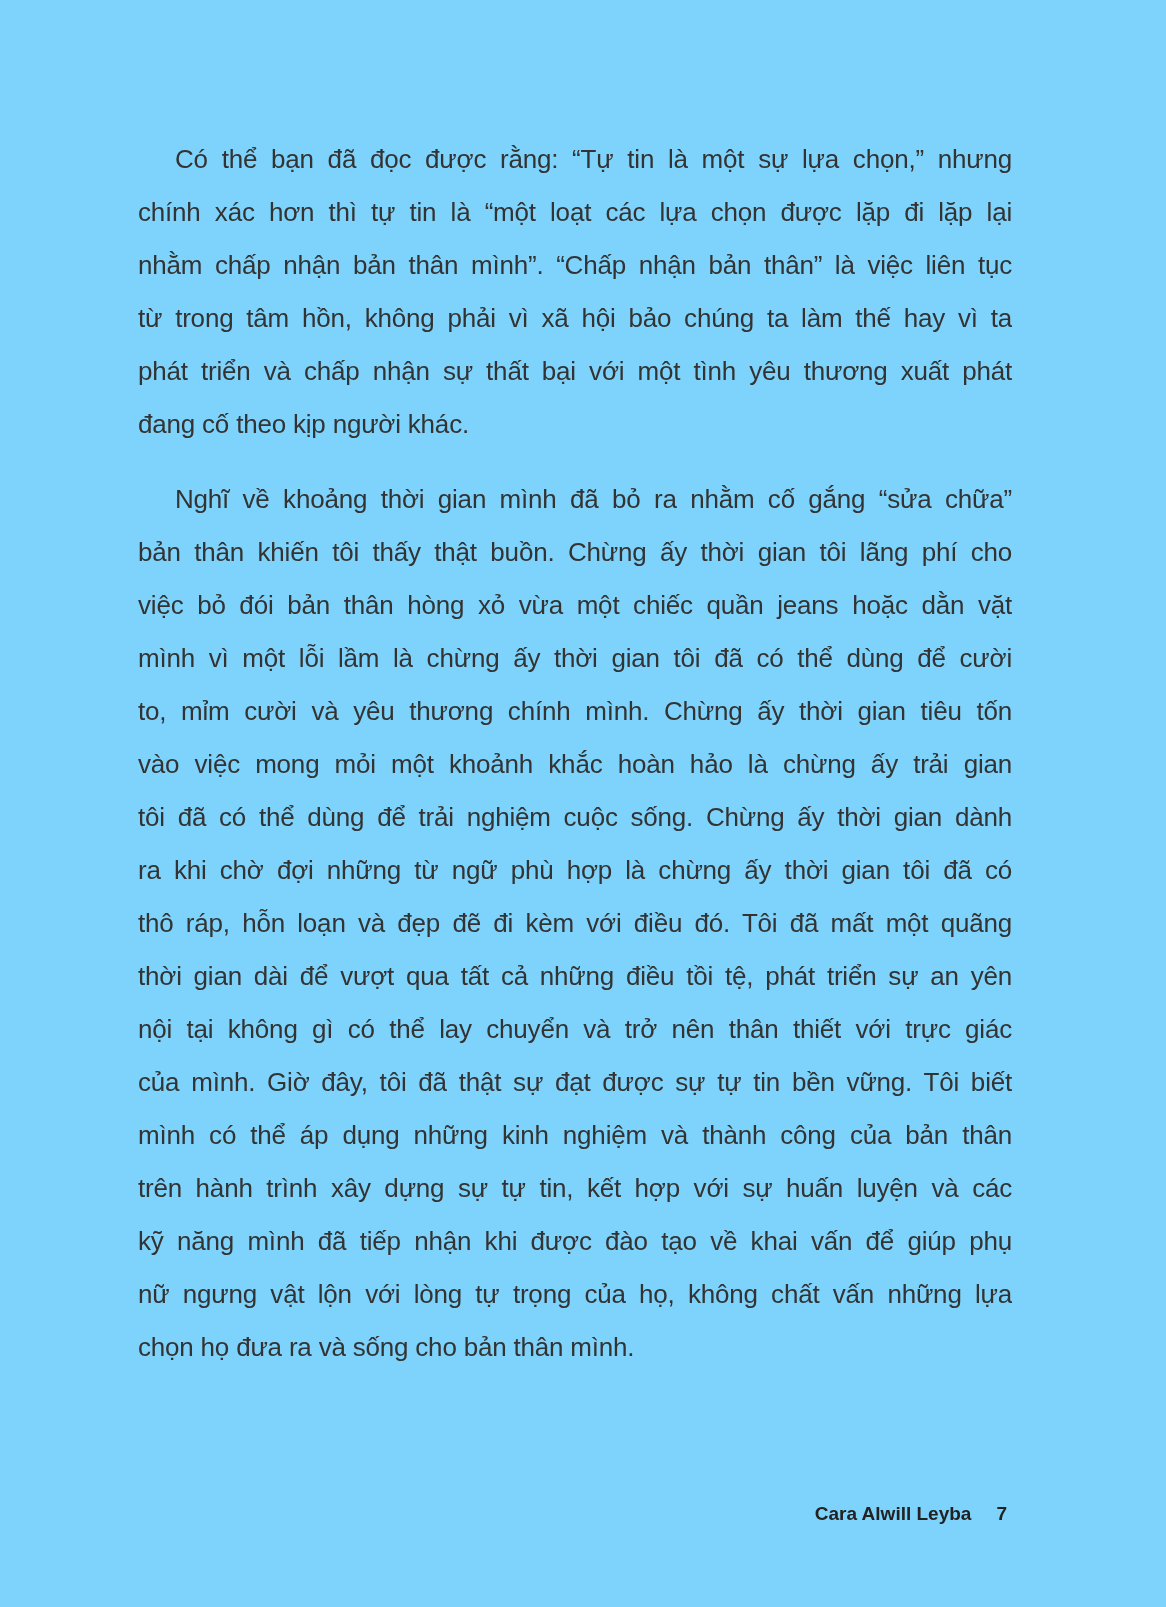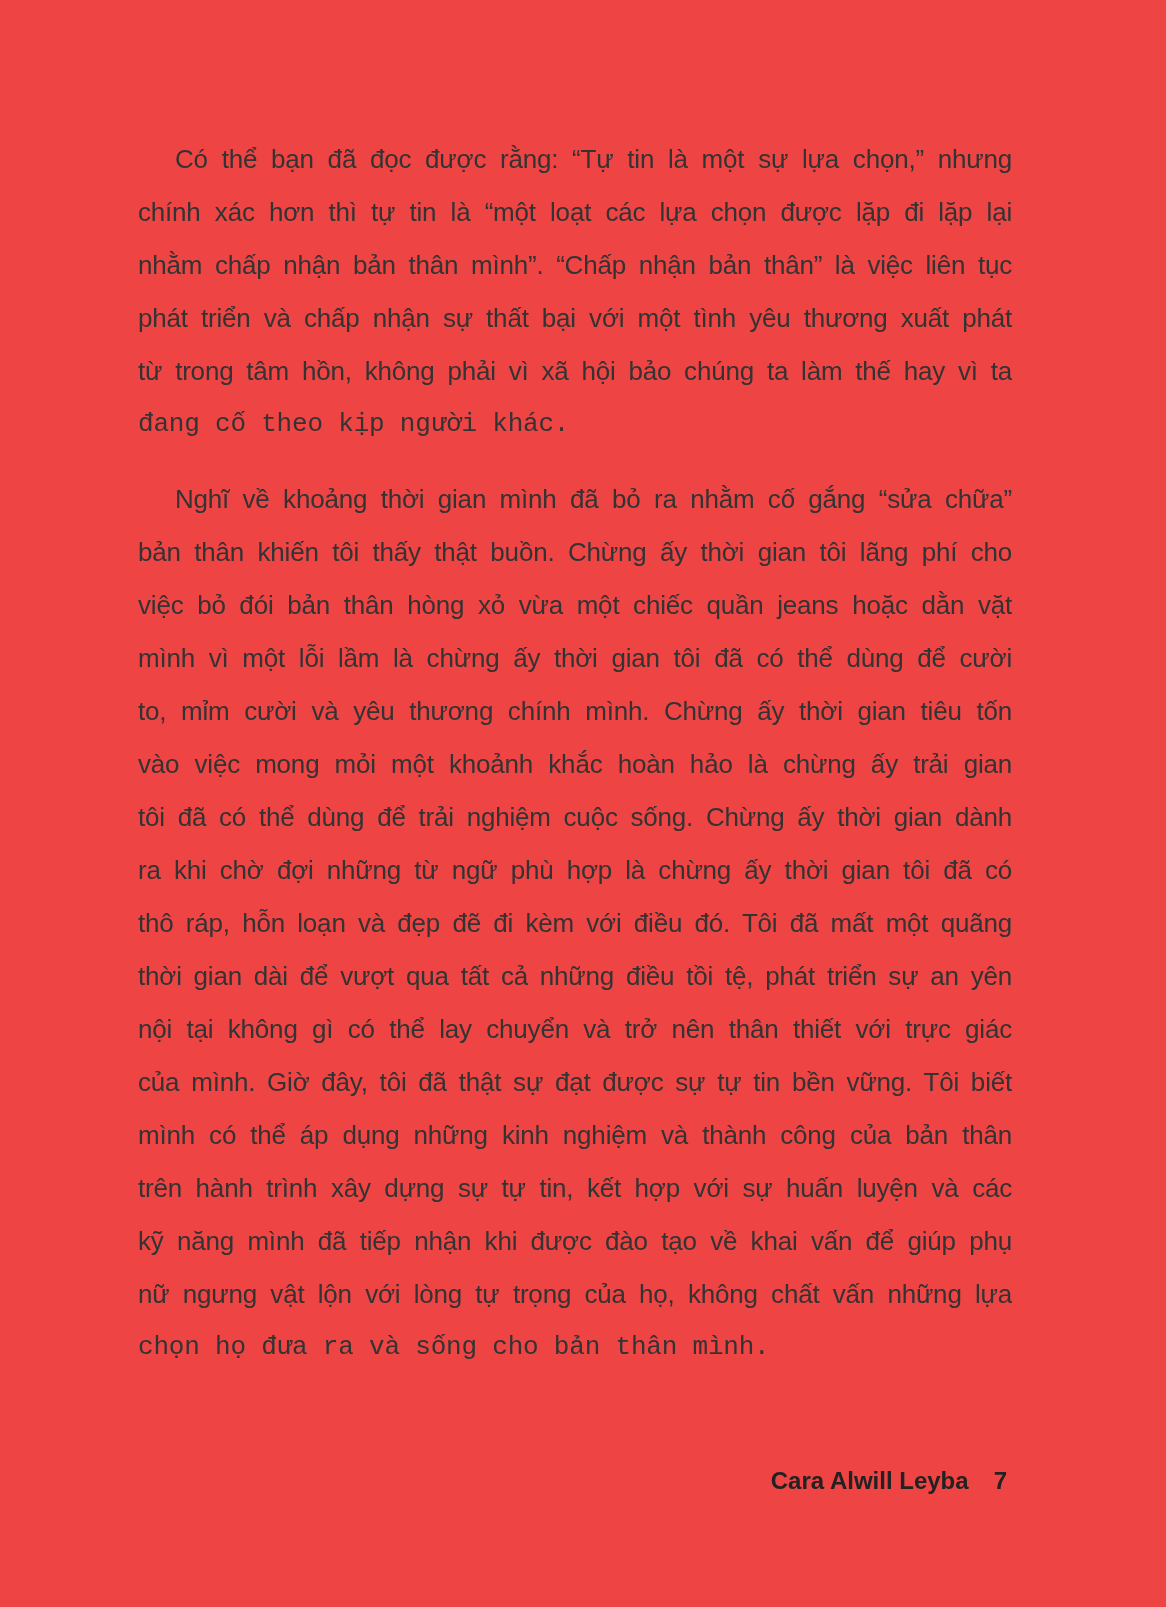--- a/index.html
+++ b/index.html
@@ -4,21 +4,21 @@
 <style>
   html, body {
     margin: 0;
     padding: 0;
     background: #ffffff;
   }
   .page {
     position: relative;
     width: 1166px;
     height: 1607px;
-    background: #ef4444;
+    background: #7dd3fc;
     font-family: "Liberation Sans", "DejaVu Sans", sans-serif;
     overflow: hidden;
   }
   .text-block {
     position: absolute;
     left: 138px;
     top: 133px;
     width: 874px;
     color: #333333;
     font-size: 26px;
@@ -34,47 +34,46 @@
     text-align-last: justify;
     text-justify: inter-word;
     white-space: normal;
     overflow: hidden;
   }
   .line.first {
     text-indent: 37px;
   }
   .line.last {
     text-align-last: left;
-    font-family: Liberation Mono, monospace;
   }
   .footer {
     position: absolute;
-    top: 1466px;
+    top: 1499px;
     right: 159px;
     color: #222222;
-    font-size: 24px;
+    font-size: 19px;
     font-weight: bold;
     line-height: 30px;
     white-space: nowrap;
   }
   .footer .page-number {
     margin-left: 25px;
   }
 </style>
 </head>
 <body>
 
 <div class="page">
   <div class="text-block" id="paragraphs-container">
       <div class="paragraph">
         <div class="line first">Có thể bạn đã đọc được rằng: “Tự tin là một sự lựa chọn,” nhưng</div>
         <div class="line">chính xác hơn thì tự tin là “một loạt các lựa chọn được lặp đi lặp lại</div>
         <div class="line">nhằm chấp nhận bản thân mình”. “Chấp nhận bản thân” là việc liên tục</div>
+        <div class="line">từ trong tâm hồn, không phải vì xã hội bảo chúng ta làm thế hay vì ta</div>
         <div class="line">phát triển và chấp nhận sự thất bại với một tình yêu thương xuất phát</div>
-        <div class="line">từ trong tâm hồn, không phải vì xã hội bảo chúng ta làm thế hay vì ta</div>
         <div class="line last">đang cố theo kịp người khác.</div>
       </div>
       <div class="paragraph">
         <div class="line first">Nghĩ về khoảng thời gian mình đã bỏ ra nhằm cố gắng “sửa chữa”</div>
         <div class="line">bản thân khiến tôi thấy thật buồn. Chừng ấy thời gian tôi lãng phí cho</div>
         <div class="line">việc bỏ đói bản thân hòng xỏ vừa một chiếc quần jeans hoặc dằn vặt</div>
         <div class="line">mình vì một lỗi lầm là chừng ấy thời gian tôi đã có thể dùng để cười</div>
         <div class="line">to, mỉm cười và yêu thương chính mình. Chừng ấy thời gian tiêu tốn</div>
         <div class="line">vào việc mong mỏi một khoảnh khắc hoàn hảo là chừng ấy trải gian</div>
         <div class="line">tôi đã có thể dùng để trải nghiệm cuộc sống. Chừng ấy thời gian dành</div>

